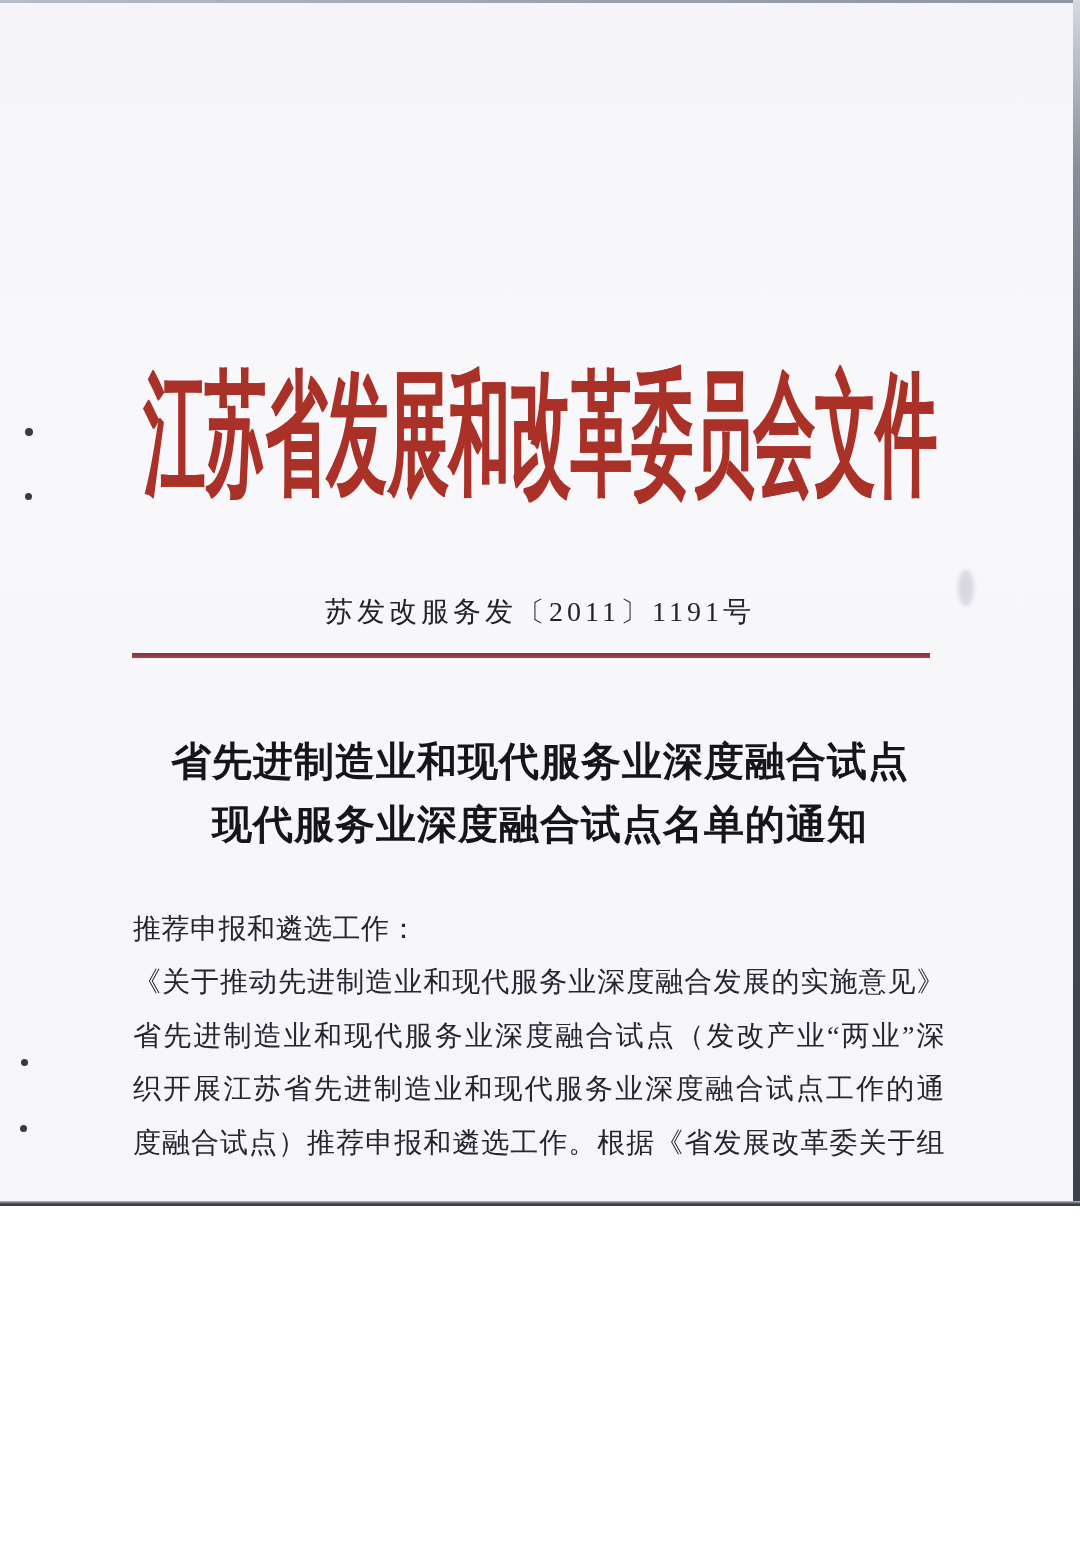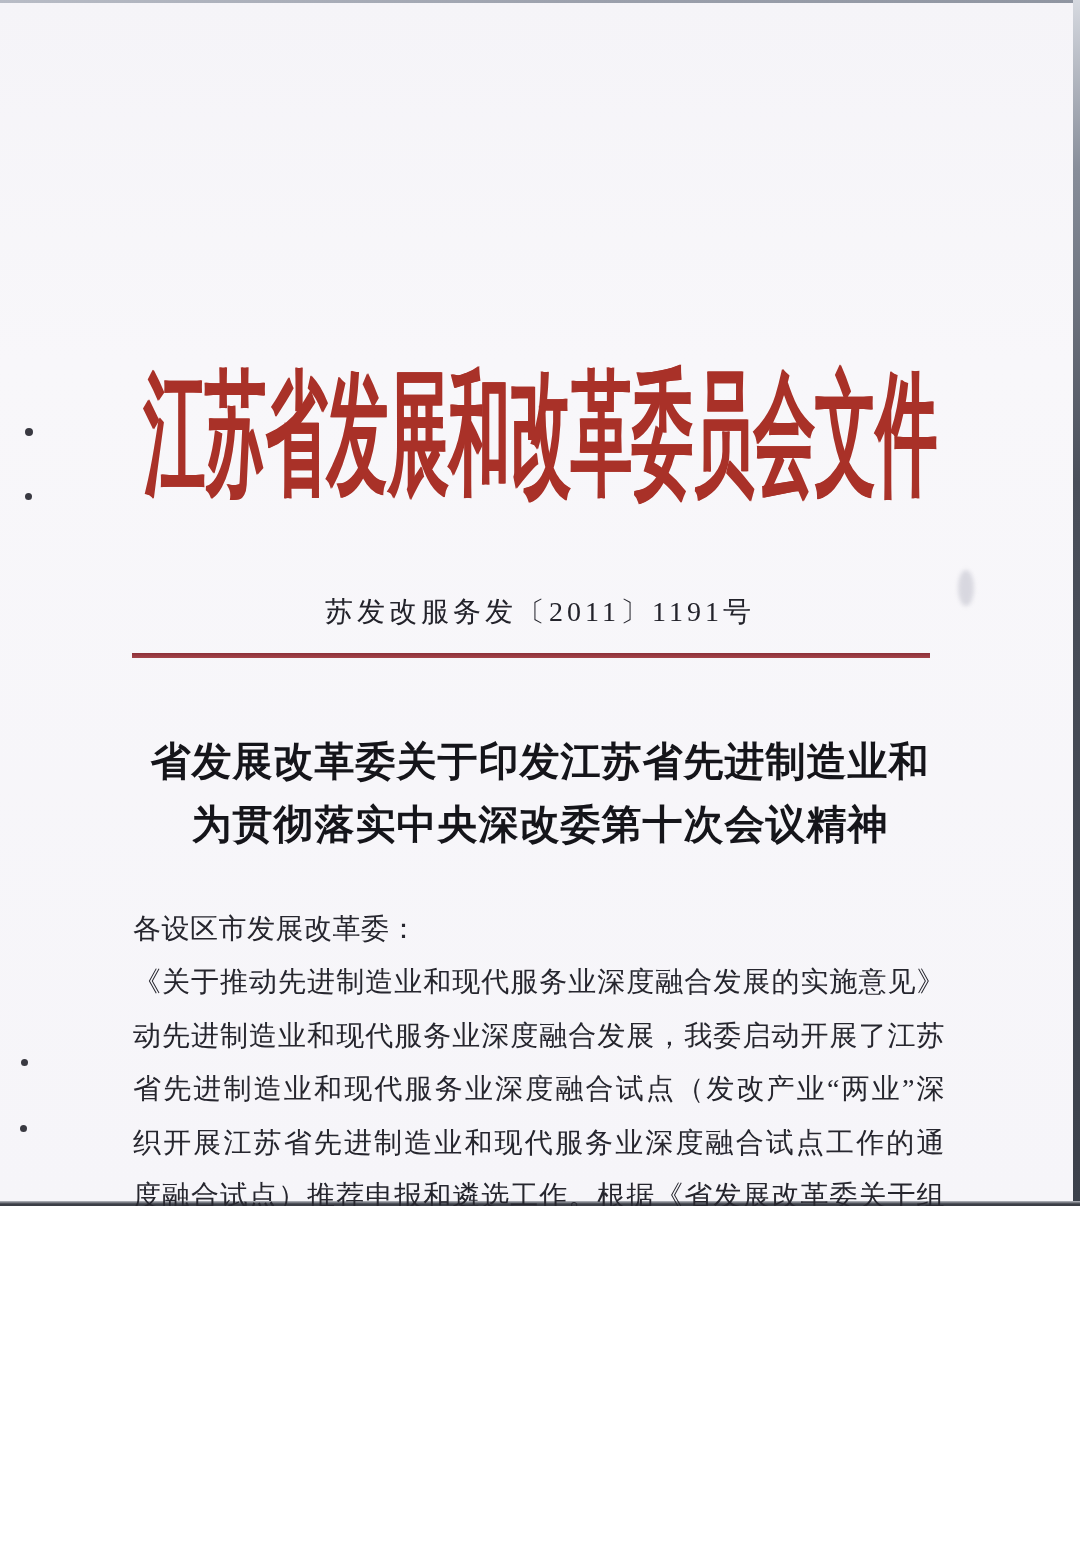--- a/index.html
+++ b/index.html
@@ -102,28 +102,27 @@
   <div class="speck s4"></div>
   <div class="smudge"></div>
 
   <div class="agency-header">江苏省发展和改革委员会文件</div>
 
   <div class="doc-number">苏发改服务发〔2011〕1191号</div>
 
   <div class="red-rule"></div>
 
   <div class="doc-title">
-    <div>省发展改革委关于印发江苏省先进制造业和</div>
-    <div>为贯彻落实中央深改委第十次会议精神</div>
+    <div>省先进制造业和现代服务业深度融合试点</div>
+    <div>现代服务业深度融合试点名单的通知</div>
   </div>
 
   <div class="body-block">
-    <div class="body-line salutation">各设区市发展改革委：</div>
+    <div class="body-line salutation">推荐申报和遴选工作：</div>
     <div class="body-line">《关于推动先进制造业和现代服务业深度融合发展的实施意见》</div>
-    <div class="body-line">动先进制造业和现代服务业深度融合发展，我委启动开展了江苏</div>
     <div class="body-line">省先进制造业和现代服务业深度融合试点（发改产业“两业”深</div>
     <div class="body-line">织开展江苏省先进制造业和现代服务业深度融合试点工作的通</div>
     <div class="body-line">度融合试点）推荐申报和遴选工作。根据《省发展改革委关于组</div>
   </div>
 
   <div class="page-number">— 1 —</div>
 
 </div>
 
 </body></html>

